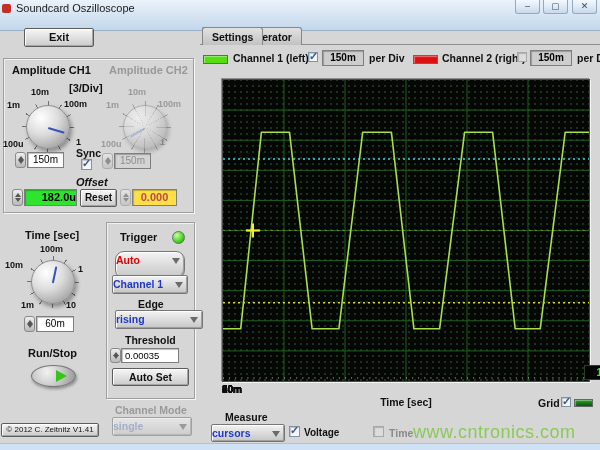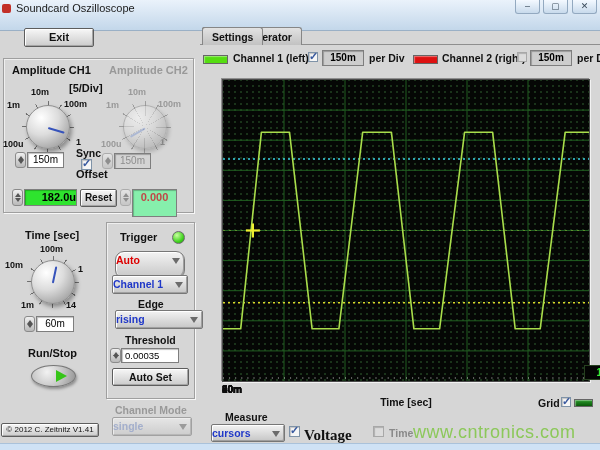--- a/index.html
+++ b/index.html
@@ -76,21 +76,21 @@
     <span class="winbtn" style="right:60px">–</span>
     <span class="winbtn" style="right:32px">▢</span>
     <span class="winbtn" style="right:3px">✕</span>
   </div>
 
   <div class="btn" style="left:24px;top:28px;width:70px;height:19px;font-size:11px;line-height:17px;border-width:1px;">Exit</div>
 
   <div class="gbox" style="left:3px;top:58px;width:191px;height:155px;"></div>
   <span class="lbl" style="left:12px;top:64px;">Amplitude CH1</span>
   <span class="lbl dim" style="left:109px;top:64px;">Amplitude CH2</span>
-  <span class="lbl" style="left:69px;top:82px;">[5/Div]</span>
+  <span class="lbl" style="left:69px;top:82px;">[3/Div]</span>
 
   <span class="slbl" style="left:3px;top:139px;">100u</span>
   <span class="slbl" style="left:7px;top:100px;">1m</span>
   <span class="slbl" style="left:31px;top:87px;">10m</span>
   <span class="slbl" style="left:64px;top:99px;">100m</span>
   <span class="slbl" style="left:76px;top:137px;">1</span>
   <div class="knob-ring" style="left:22px;top:101px;width:52px;height:52px;"></div>
   <div class="knob" style="left:26px;top:105px;">
     <span class="needle" style="transform:rotate(16deg);"></span>
   </div>
@@ -105,33 +105,33 @@
   <span class="slbl dim" style="left:128px;top:87px;">10m</span>
   <span class="slbl dim" style="left:158px;top:99px;">100m</span>
   <span class="slbl dim" style="left:160px;top:137px;">1</span>
   <div class="knob-ring disabled" style="left:119px;top:101px;width:52px;height:52px;"></div>
   <div class="knob disabled" style="left:123px;top:105px;">
     <span class="needle" style="transform:rotate(150deg);background:#8ba0d2;"></span>
   </div>
   <div class="spin disabled" style="left:102px;top:153px;"></div>
   <div class="field" style="left:114px;top:153px;width:37px;height:16px;background:#d4d4d4;color:#8e8e8e;">150m</div>
 
-  <span class="lbl" style="left:76px;top:168px;">Offset</span>
+  <span class="lbl" style="left:76px;top:176px;font-style:italic;">Offset</span>
   <div class="spin" style="left:12px;top:189px;height:17px;"></div>
   <div class="field" style="left:24px;top:189px;width:53px;height:17px;background:#2ee42e;font-weight:bold;font-size:11px;line-height:15px;text-align:right;">182.0u</div>
   <div class="btn" style="left:80px;top:189px;width:37px;height:18px;font-size:10px;line-height:16px;">Reset</div>
   <div class="spin disabled" style="left:120px;top:189px;height:17px;"></div>
-  <div class="field" style="left:132px;top:189px;width:45px;height:28px;background:#86efac;color:#c04848;font-weight:bold;font-size:11px;line-height:15px;">0.000</div>
+  <div class="field" style="left:132px;top:189px;width:45px;height:17px;background:#fde047;color:#c04848;font-weight:bold;font-size:11px;line-height:15px;">0.000</div>
 
   <span class="lbl" style="left:25px;top:229px;">Time [sec]</span>
   <span class="slbl" style="left:21px;top:300px;">1m</span>
   <span class="slbl" style="left:5px;top:260px;">10m</span>
   <span class="slbl" style="left:40px;top:244px;">100m</span>
   <span class="slbl" style="left:78px;top:264px;">1</span>
-  <span class="slbl" style="left:66px;top:300px;">14</span>
+  <span class="slbl" style="left:66px;top:300px;">10</span>
   <div class="knob-ring" style="left:27px;top:256px;width:52px;height:52px;"></div>
   <div class="knob" style="left:31px;top:260px;">
     <span class="needle" style="transform:rotate(-78deg);"></span>
   </div>
   <div class="spin" style="left:24px;top:316px;"></div>
   <div class="field" style="left:36px;top:316px;width:38px;height:16px;">60m</div>
 
   <span class="lbl" style="left:28px;top:347px;">Run/Stop</span>
   <div style="left:31px;top:365px;width:45px;height:22px;border-radius:50%;border:1px solid #777;
               background:radial-gradient(circle at 35% 30%,#f2f2f2,#c2c2c2 55%,#909090);box-shadow:1px 2px 3px rgba(0,0,0,.35);">
@@ -234,19 +234,19 @@
   <span class="lbl" style="left:538px;top:397px;font-size:10.5px;">Grid</span>
   <div class="chk checked" style="left:561px;top:397px;width:10px;height:10px;"></div>
   <div class="swatch" style="left:574px;top:399px;width:19px;height:8px;background:linear-gradient(#2a9a2a,#0a5a0a);"></div>
 
   <span class="lbl" style="left:225px;top:411px;font-size:10.5px;">Measure</span>
   <div class="dd" style="left:211px;top:424px;width:74px;height:18px;color:#2038c8;">
     <span class="ddtxt">cursors</span>
       <span class="dd-arrow"></span>
   </div>
   <div class="chk checked" style="left:289px;top:426px;"></div>
-  <span class="lbl" style="left:304px;top:427px;font-size:15px;font-family:Liberation Serif, serif;">Voltage</span>
+  <span class="lbl" style="left:304px;top:427px;font-size:10px;">Voltage</span>
   <div class="chk off" style="left:373px;top:426px;"></div>
   <span class="lbl" style="left:389px;top:427px;font-size:10.5px;color:#8a8a8a;">Time</span>
   <div class="watermark" style="color: rgb(140, 200, 90);">www.cntronics.com</div>
 
   <div class="bottom-strip"></div>
 </div>
 
 </body></html>

